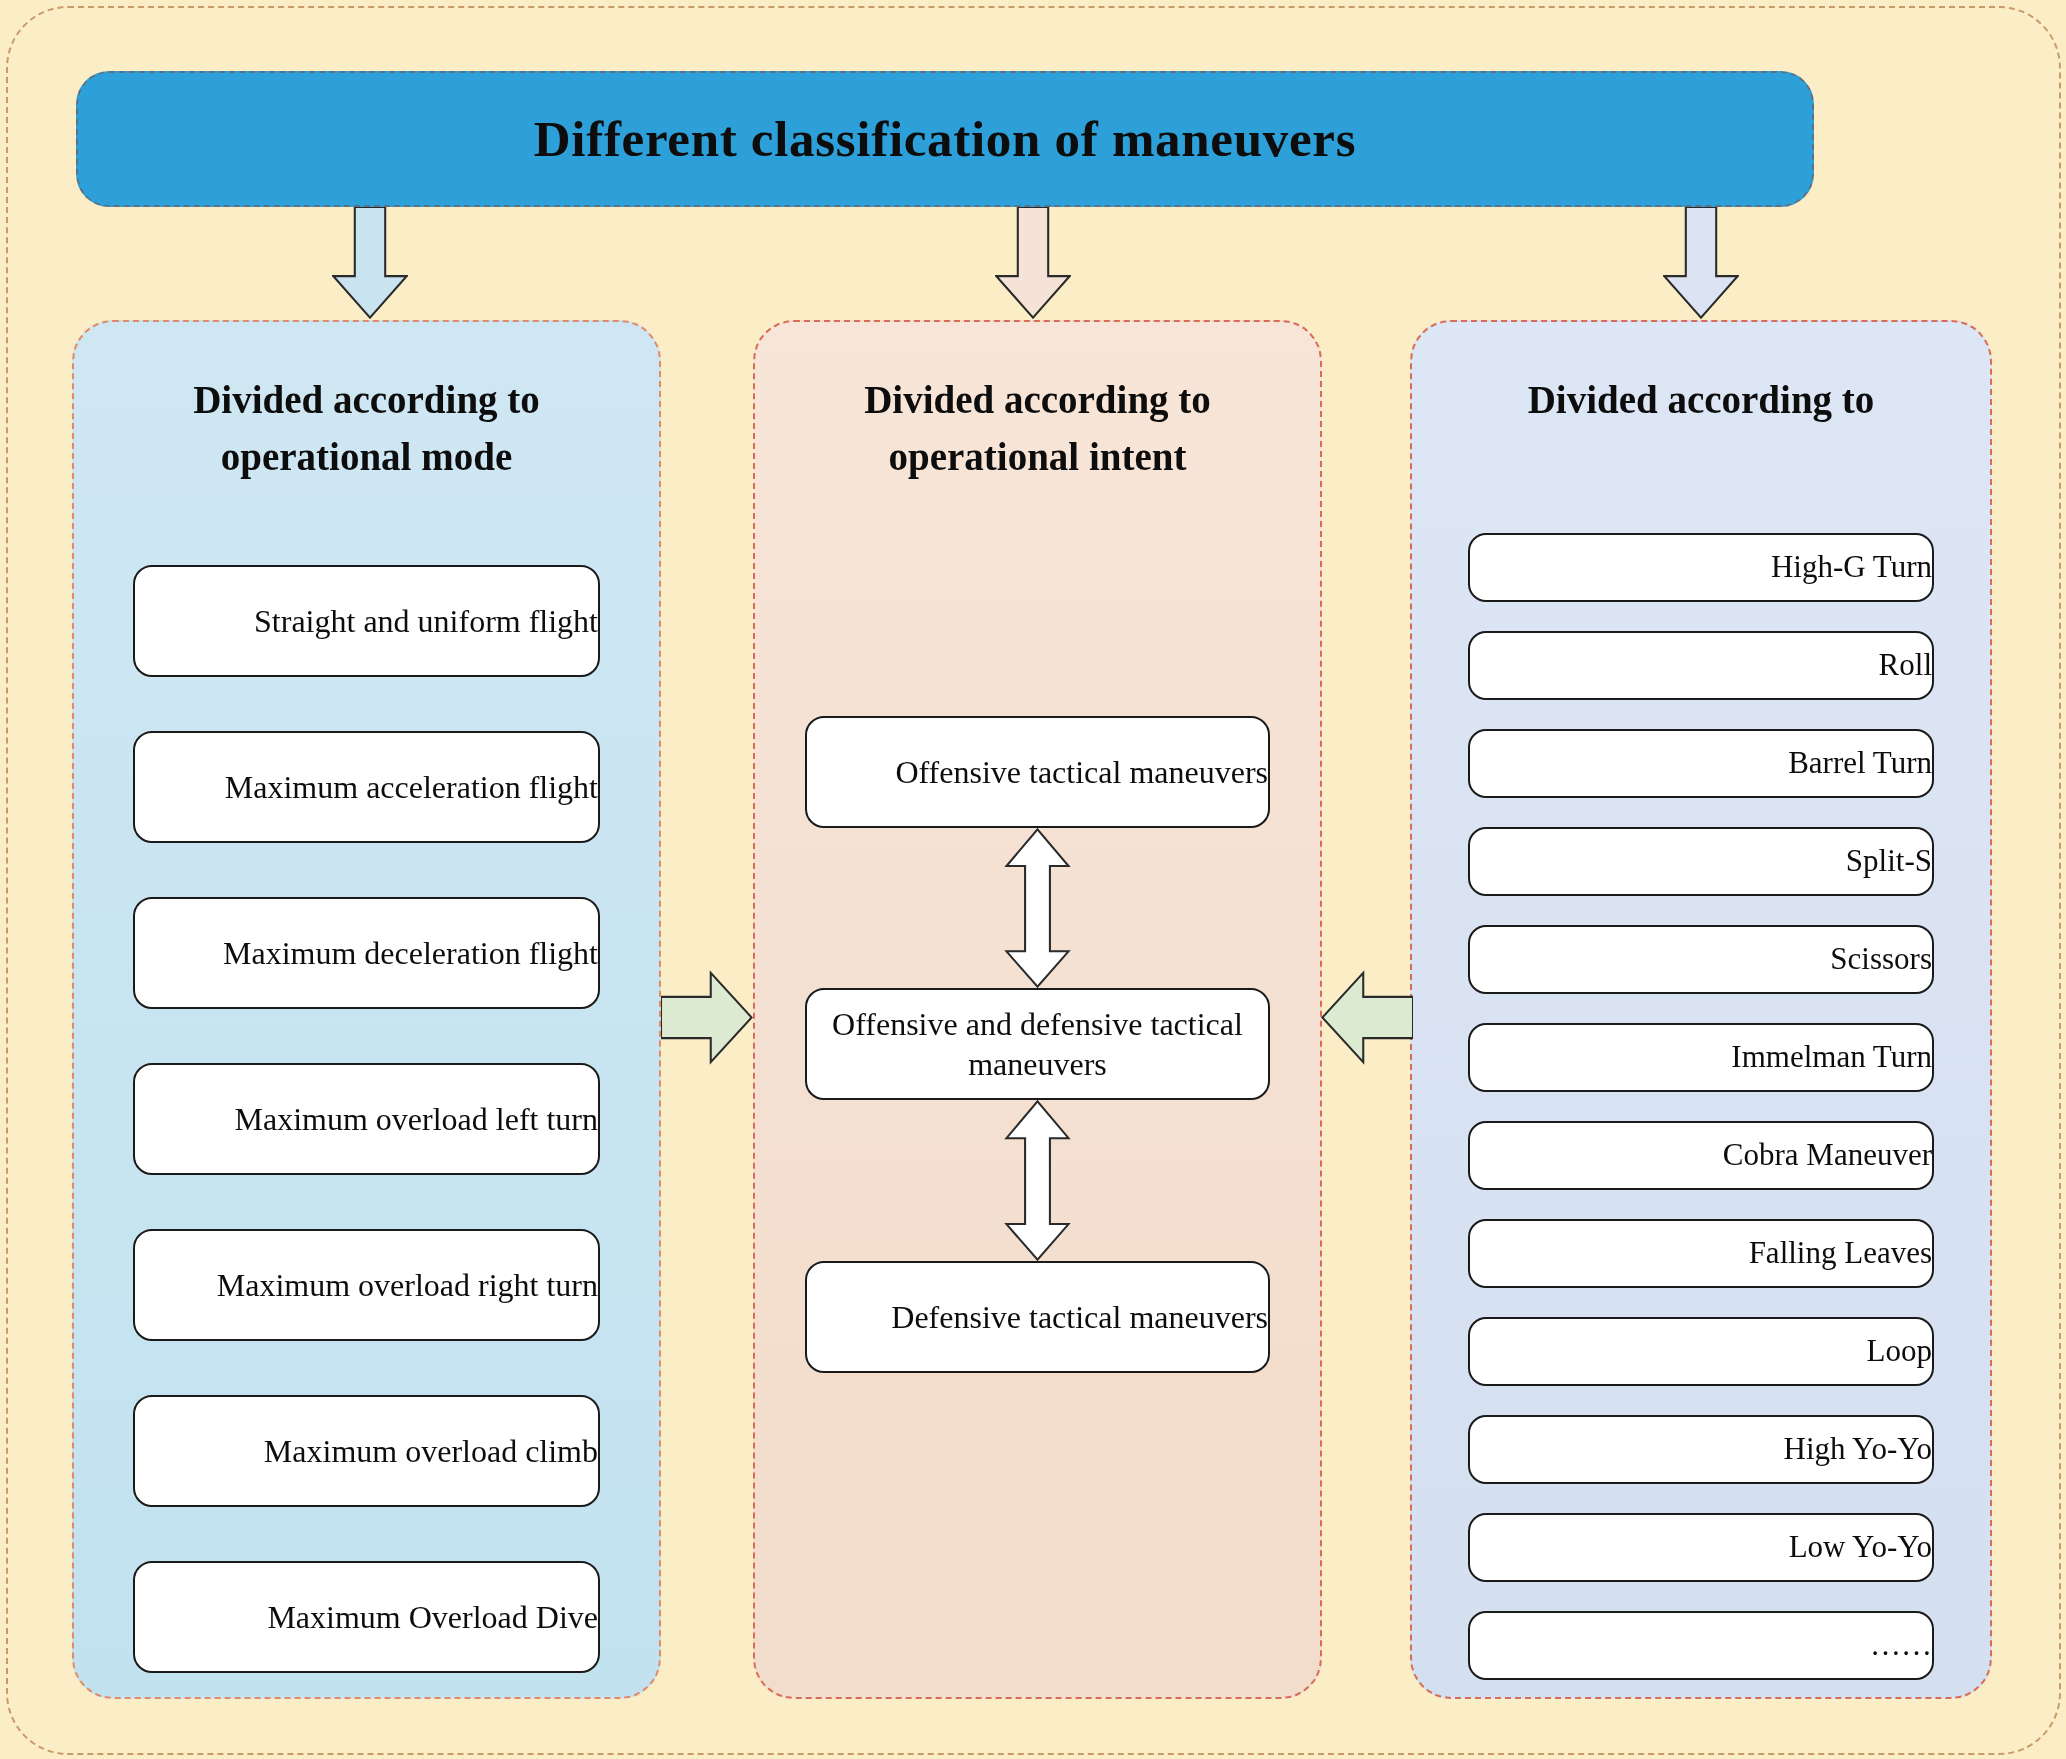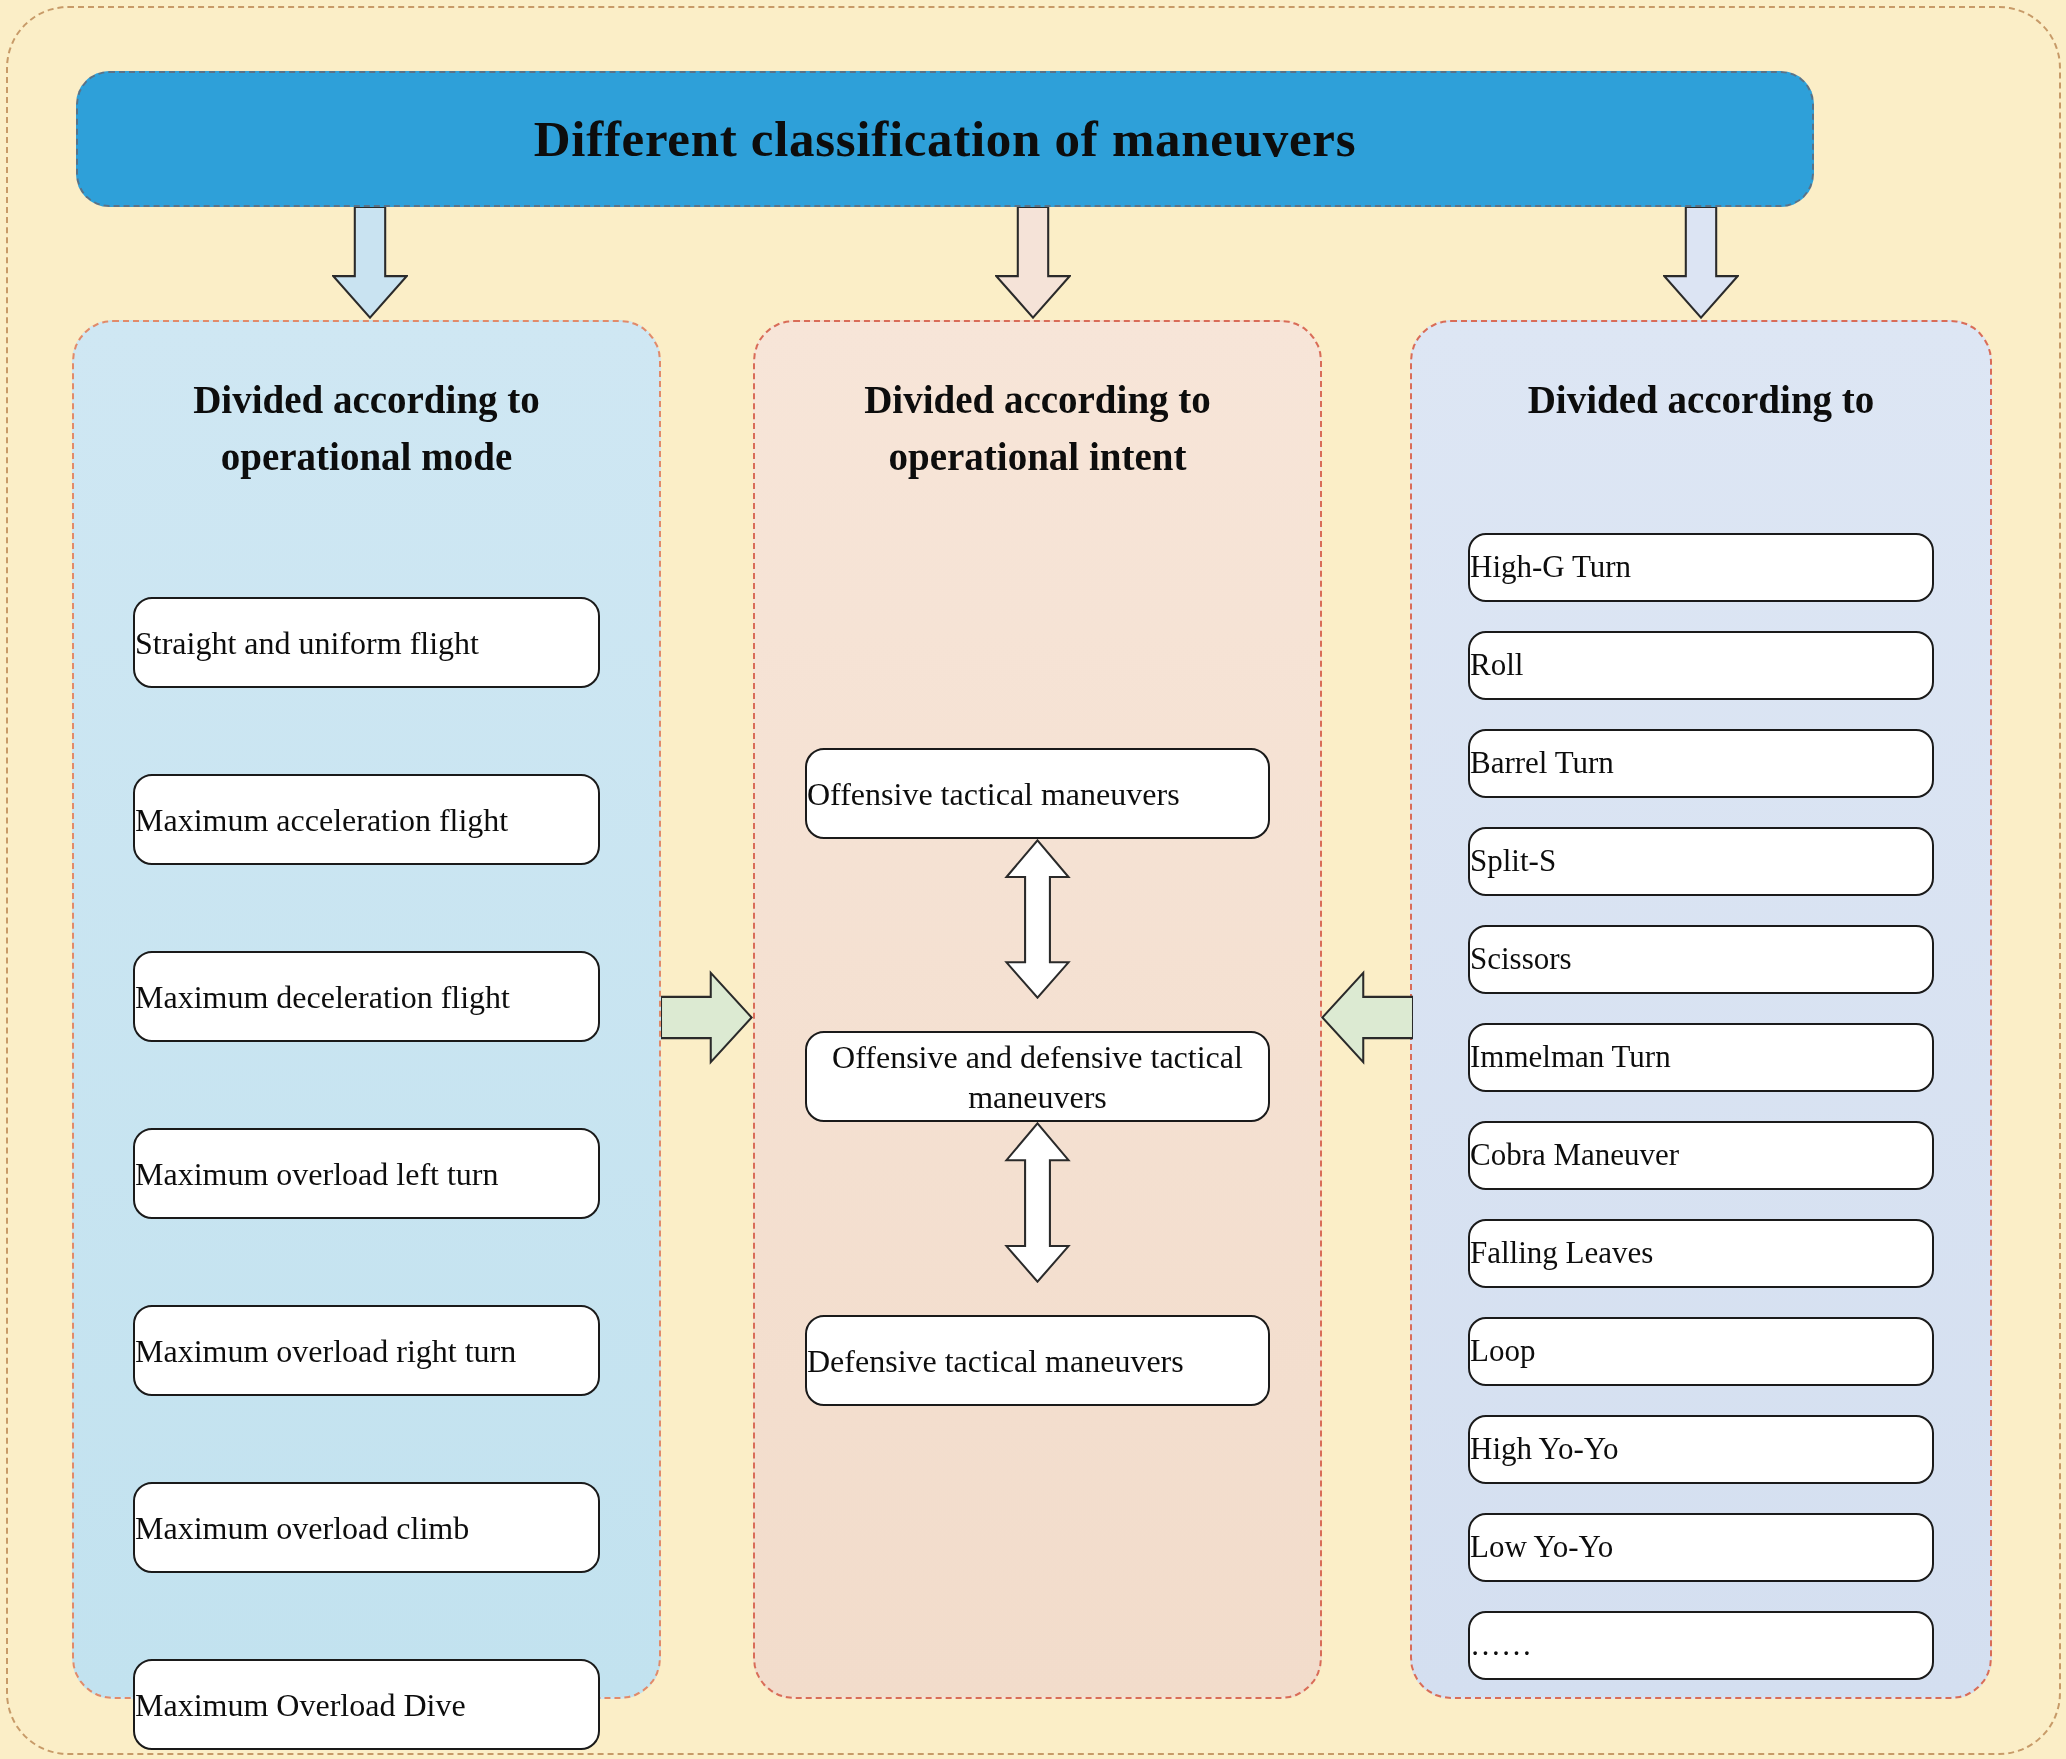--- a/index.html
+++ b/index.html
@@ -47,24 +47,24 @@
     margin:0;padding-top:50px;text-align:center;
     font-size:39px;font-weight:bold;line-height:1.45;
   }
   .vlist{position:absolute;left:0;right:0;display:flex;flex-direction:column;align-items:center;}
   .left-list{top:243px;row-gap:54px;padding:0 59px;}
   .right-list{top:211px;row-gap:29px;padding:0 56px;}
   .mid-stack{top:387px;row-gap:0;padding:7px 50px;}
   .box{
     background:#fff;border:2.1px solid var(--box-border);border-radius:19px;
     width:100%;box-sizing:border-box;
-    display:flex;align-items:center;justify-content:flex-start;text-align:center;
+    display:flex;align-items:center;justify-content:flex-end;text-align:center;
     font-size:32px;line-height:1.25;
   }
-  .box-tall{height:91px;margin-top:32px;}
+  .box-tall{height:112px;}
   .box-small{height:69px;border-radius:18px;font-size:31px;}
   .arrow-svg{display:block;}
   .down-arrow{position:absolute;top:207px;width:76px;height:112px;}
   .da-left{left:332px;}  .da-mid{left:995px;}  .da-right{left:1663px;}
   .h-arrow{position:absolute;top:966px;width:92px;height:103px;}
   .ha-left{left:661px;}  .ha-right{left:1321px;}
   .dbl-arrow{width:69px;}
   .poly-outline{stroke:#2a2a2a;stroke-width:3;stroke-linejoin:miter;}
   .fill-left{fill:#c9e3f1;} .fill-mid{fill:#f5e3d8;} .fill-right{fill:#dce4f3;}
   .fill-white{fill:#ffffff;} .fill-green{fill:#dcead2;}

